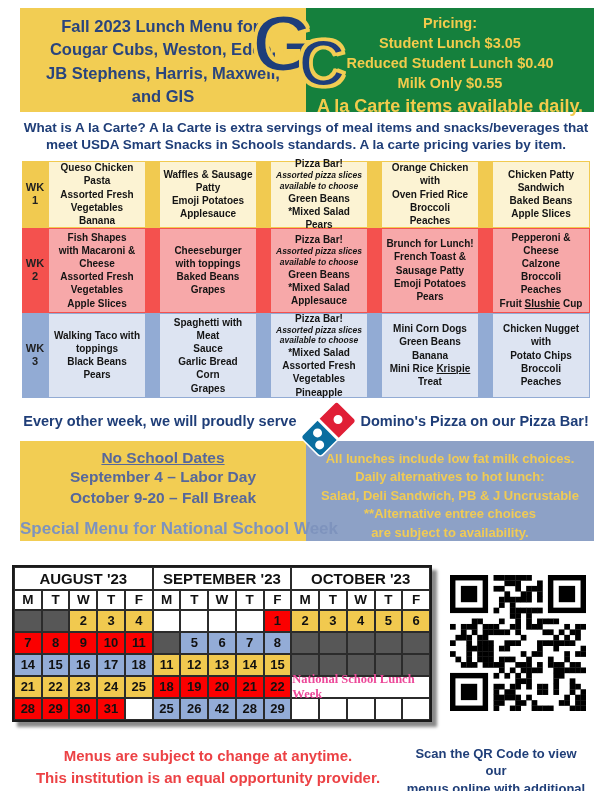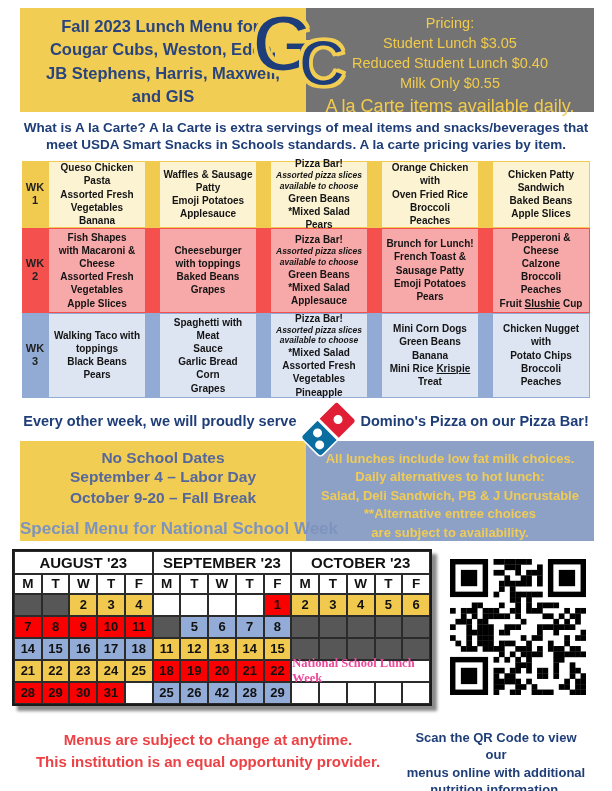--- a/index.html
+++ b/index.html
@@ -3,21 +3,21 @@
 <meta charset="utf-8">
 <style>
   * { box-sizing: border-box; margin: 0; padding: 0; }
   body { background:#ffffff; font-family:"Liberation Sans", sans-serif; }
   .page { position:relative; width:612px; height:791px; background:#fff; overflow:hidden; margin:0 auto; }
 
   
   .header-row { display:flex; margin:8px 18px 0 20px; height:104px; position:relative; }
   .title-box { width:286px; background:#F2CD53; color:#29447E; font-weight:bold;
                font-size:16.5px; line-height:1.42; text-align:center; padding-top:7px; }
-  .pricing-box { flex:1; background:#737373; color:#F2CB4C; font-weight:normal;
+  .pricing-box { flex:1; background:#15803d; color:#F2CB4C; font-weight:bold;
                  font-size:14.5px; line-height:1.38; text-align:center; padding-top:5px; }
   .pricing-footer { font-size:18px; margin-top:1px; }
   .gc-logo { position:absolute; left:232px; top:-4px; z-index:3; display:flex;
              color:#1E3E7B; font-weight:bold; line-height:1;
              text-shadow: 2px 2px 0 #F2CD53, -2px -2px 0 #F2CD53, 2px -2px 0 #F2CD53, -2px 2px 0 #F2CD53; }
   .gc-g { font-size:80px; -webkit-text-stroke:3px #F2CD53; }
   .gc-c { font-size:66px; -webkit-text-stroke:3px #F2CD53; margin-left:-16px; position:relative; top:26px; }
 
   
   .alacarte { text-align:center; color:#1F3E78; font-weight:bold; font-size:13.5px;
@@ -55,29 +55,29 @@
   .domino-blue { position:absolute; bottom:0; left:0; right:0; height:23.5px; background:#0A6EA0; border-radius:0 0 3px 3px; }
   .dot { position:absolute; width:9px; height:9px; border-radius:50%; background:#fff; }
   .dot-r1 { left:9px; top:7px; }
   .dot-b1 { left:3.5px; top:4px; }
   .dot-b2 { left:14px; top:11px; }
 
   
   .info-row { display:flex; margin:0 18px 0 20px; height:100px; }
   .no-school-box { width:286px; background:#F2CD53; text-align:center; font-weight:bold;
                    color:#56679B; padding-top:8px; position:relative; }
-  .no-school-heading { font-size:15.5px; }
+  .no-school-heading { font-size:15.5px; text-decoration:underline; }
   .no-school-box .line { font-size:15.5px; line-height:1.35; }
   .special-menu { position:absolute; bottom:2px; left:0; right:2px; font-size:17px;
                   color:#7E93BD; white-space:nowrap; }
   .lunch-info-box { flex:1; background:#8DA1C6; color:#F0CB55; font-weight:bold;
                     font-size:13px; text-align:center; padding-top:9px; line-height:1.42; }
 
   
-  .bottom-row { position:relative; height:168px; margin-top:8px;padding-left:8px; }
+  .bottom-row { position:relative; height:168px; margin-top:24px;padding-left:8px; }
   .calendar { position:absolute; left:12px; top:0; width:420px; background:#fff;
               border:2px solid #1a1a1a; box-shadow:5px 5px 3px #8a8a8a;
               display:grid; grid-template-columns:repeat(15,1fr); }
   .cal-cell { border:1px solid #2b2b2b; display:flex; align-items:center; justify-content:center;
               font-weight:bold; color:#111; }
   .cal-month { grid-column:span 5; font-size:15px; height:23px; background:#fff; }
   .cal-day { font-size:13.5px; height:20px; background:#fff; }
   .cal-date { font-size:13px; height:22px; }
   .cc-y { background:#F1C94F; } .cc-r { background:#FB0000; } .cc-b { background:#93ACD7; }
   .cc-g { background:#575757; } .cc-w { background:#ffffff; }

